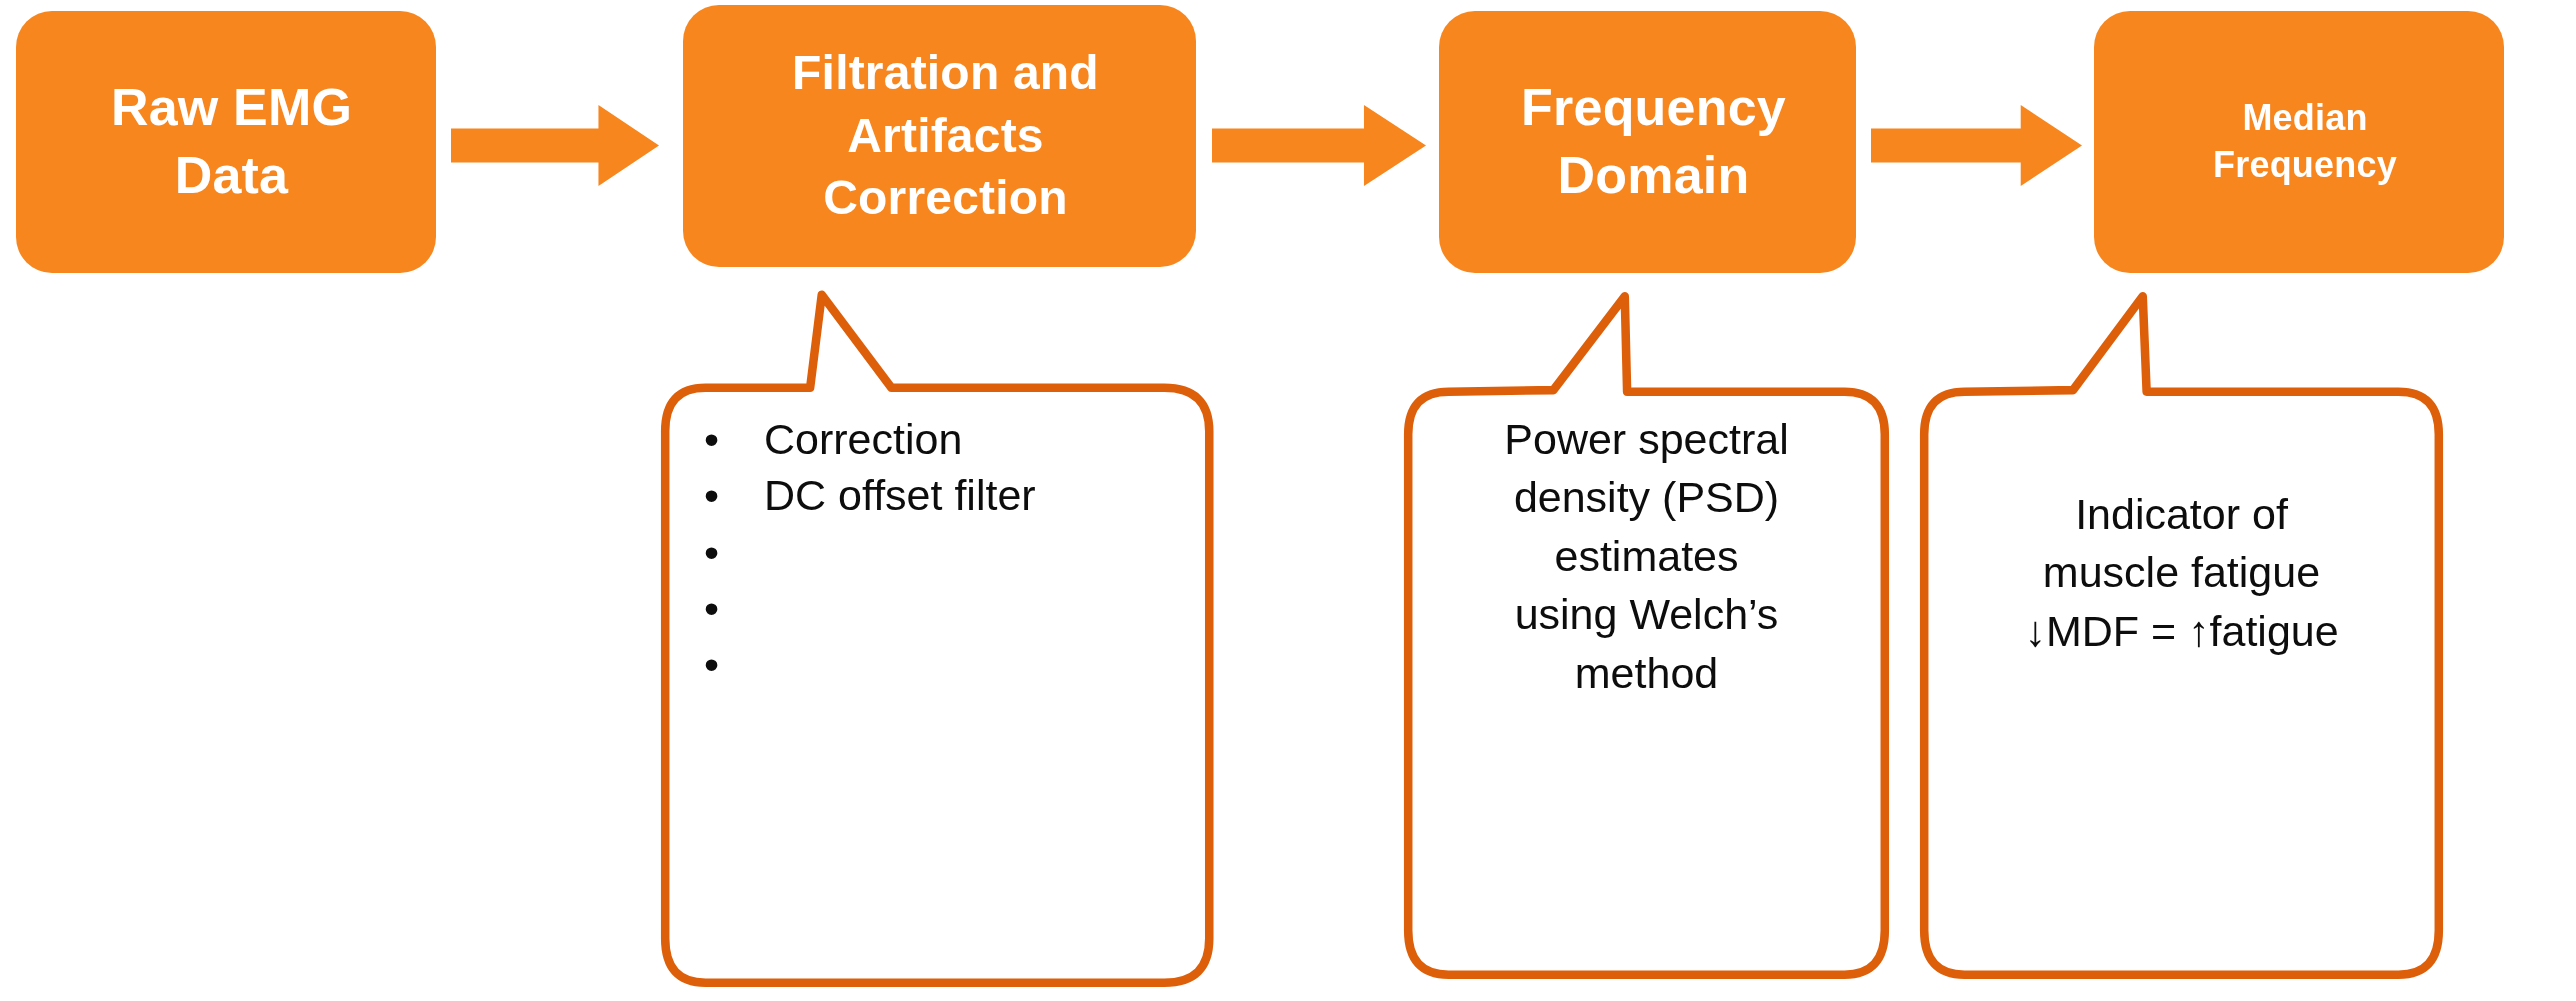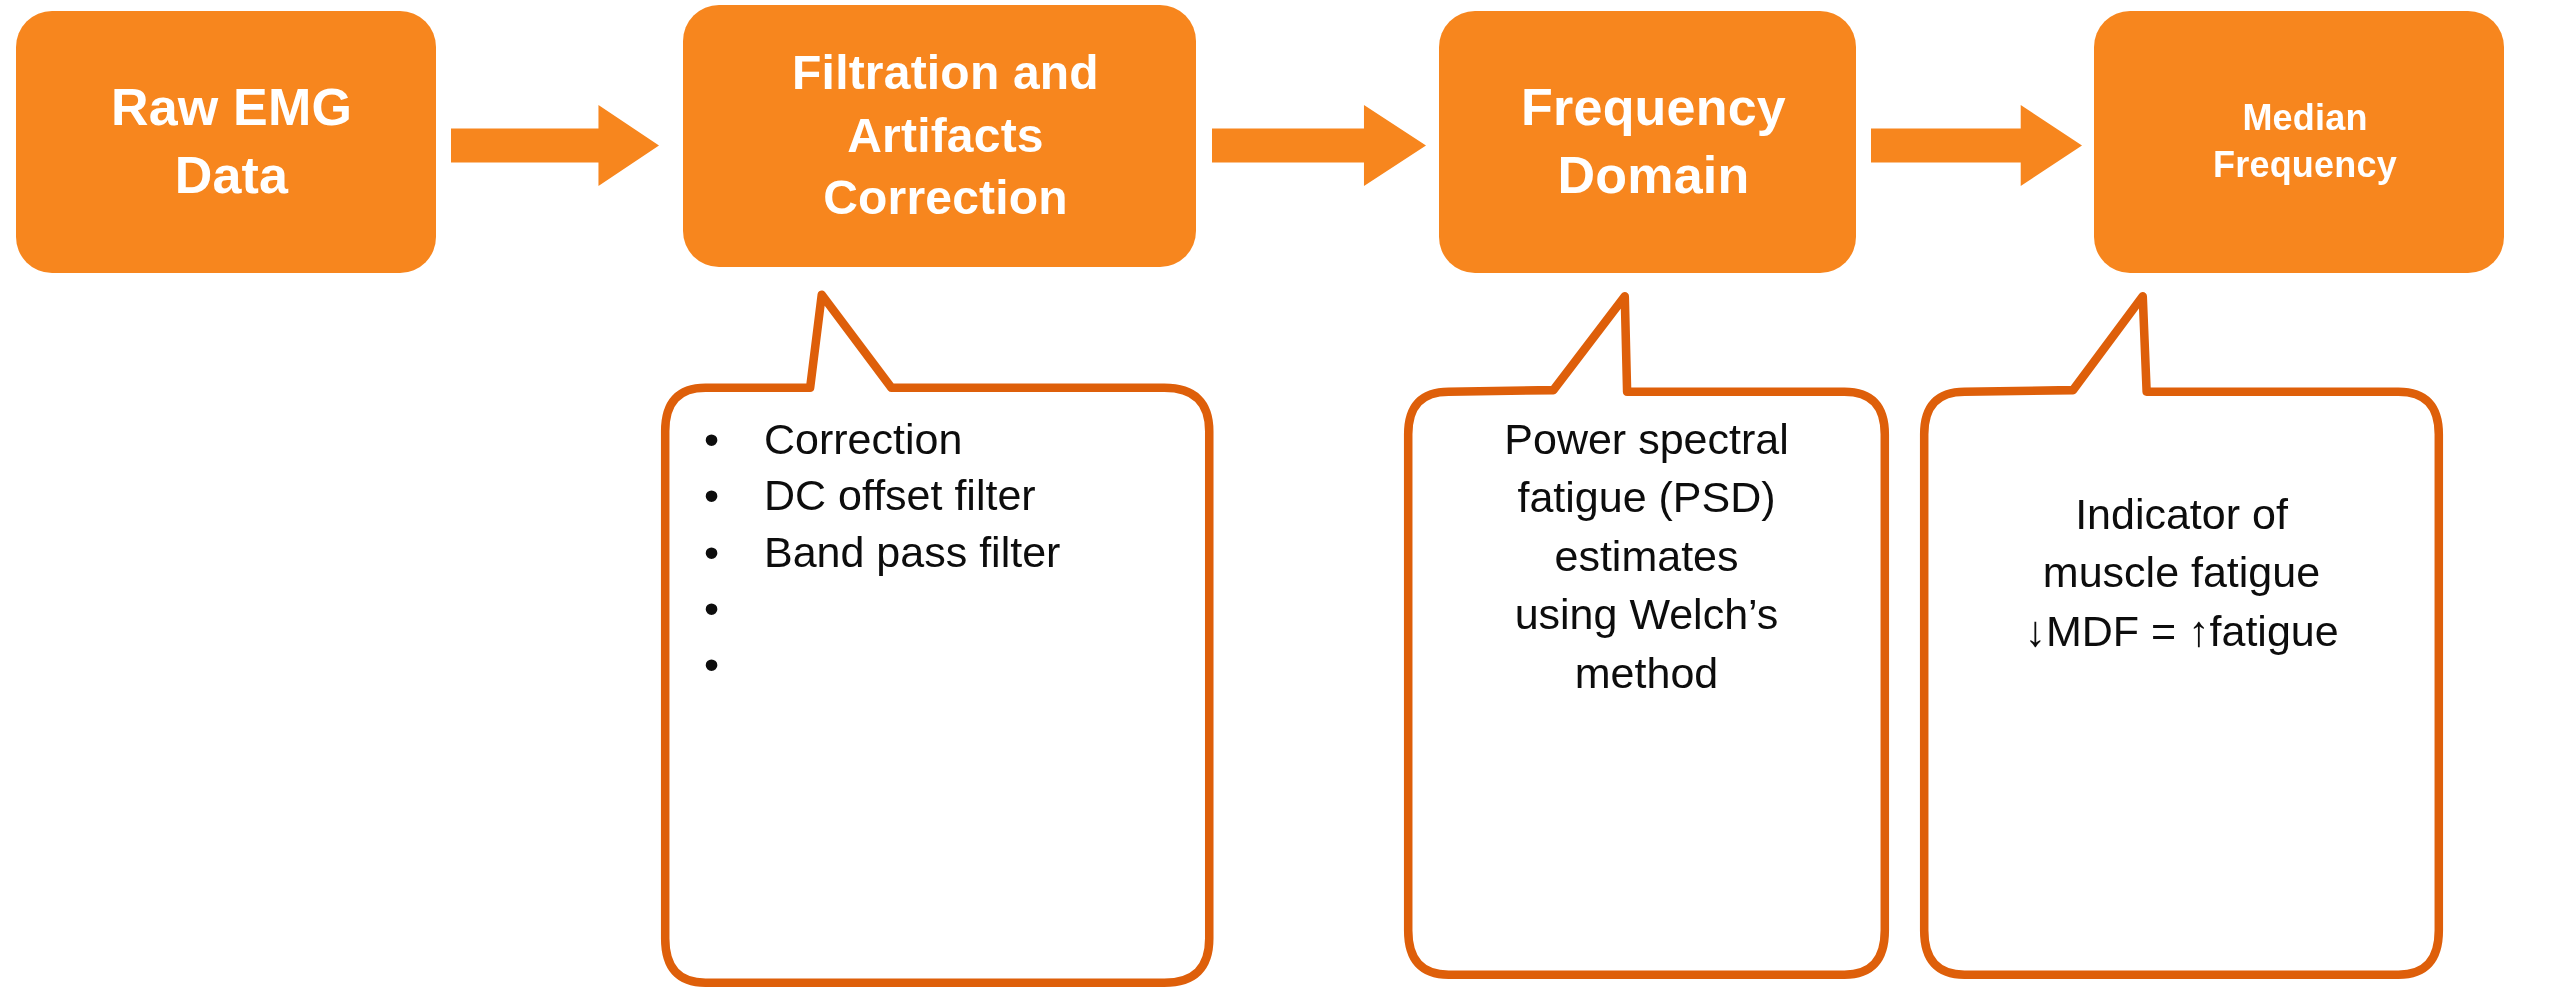--- a/index.html
+++ b/index.html
@@ -187,21 +187,20 @@
         <li>
           <span class="bullet-marker">•</span>
           <span class="bullet-text">Correction</span>
         </li>
         <li>
           <span class="bullet-marker">•</span>
           <span class="bullet-text">DC offset filter</span>
         </li>
         <li>
           <span class="bullet-marker">•</span>
-          <span class="bullet-text">Band pass filter</span>
         </li>
         <li>
           <span class="bullet-marker">•</span>
         </li>
         <li>
           <span class="bullet-marker">•</span>
         </li>
       </ul>
     </div>
   </div>
@@ -215,21 +214,21 @@
                L 570 887
                Q 622 887 622 830
                L 622 190
                Q 622 135 570 135
                L 290 135
                L 287 12
                L 195 133
                Z" fill="#FFFFFF" stroke="#DE5F0A" stroke-width="11" stroke-linejoin="round" stroke-linecap="round"></path>
     </svg>
     <div class="callout-content">Power spectral
-fatigue (PSD)
+density (PSD)
 estimates
 using Welch’s
 method</div>
   </div>
 
   <div class="callout" id="callout-3">
     <svg viewBox="0 0 680 895" preserveAspectRatio="none">
       <path d="M 60 135
                Q 8 135 8 190
                L 8 830

